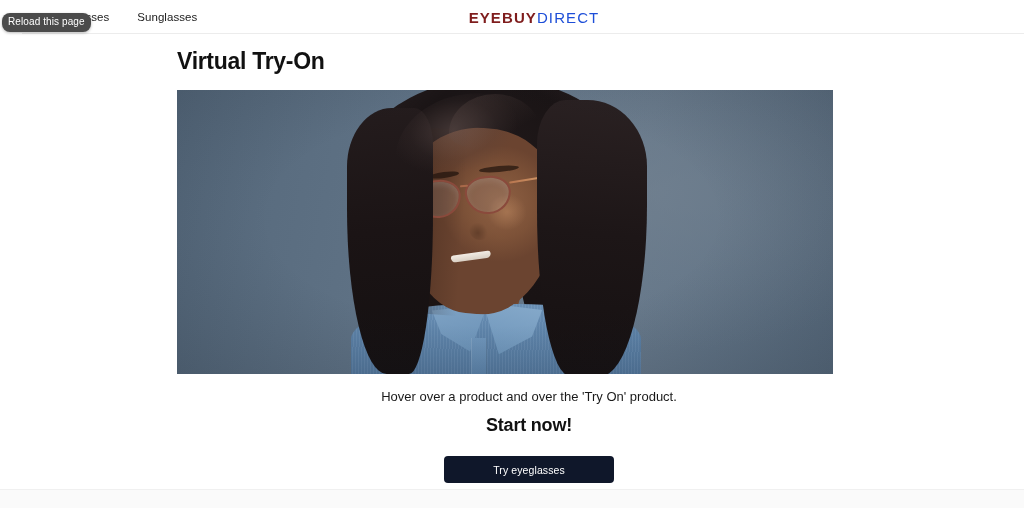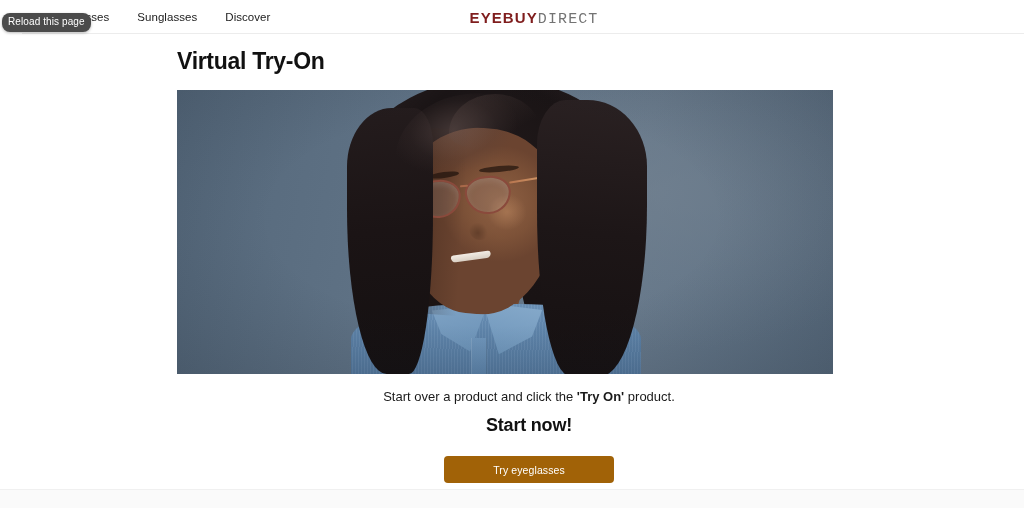--- a/index.html
+++ b/index.html
@@ -52,21 +52,21 @@
     position: absolute;
     left: 50%;
     transform: translateX(-50%);
     top: 9px;
     font-size: 15px;
     letter-spacing: 1.1px;
     white-space: nowrap;
     user-select: none;
   }
   .logo .logo-a { color: #7f1d1d; font-weight: 600; }
-  .logo .logo-b { color: #737373; font-weight: 400; font-family: Liberation Mono, monospace; }
+  .logo .logo-b { color: #1d4ed8; font-weight: 400; }
 
   .nav-right {
     position: absolute;
     right: 0; top: 0;
     height: 34px;
     display: flex;
     align-items: center;
     padding-right: 18px;
   }
 
@@ -373,21 +373,21 @@
   
   .caption {
     position: absolute;
     top: 355px;
     left: 0; width: 1024px;
     text-align: center;
     font-size: 13px;
     color: #1a1a1a;
     line-height: 1.2;
   }
-  .caption b { font-weight: 700; }
+  .caption b { font-weight: 400; }
 
   .start-now {
     position: absolute;
     top: 381px;
     left: 0; width: 1024px;
     text-align: center;
     font-size: 18px;
     font-weight: 700;
     color: #111111;
     letter-spacing: -0.2px;
@@ -398,21 +398,21 @@
     position: absolute;
     top: 422px;
     left: 0; width: 1024px;
     display: flex;
     justify-content: center;
     gap: 17px;
   }
   .cta {
     width: 170px;
     height: 27px;
-    background: #a16207;
+    background: #0f172a;
     border: none;
     border-radius: 4px;
     color: #ffffff;
     font-family: "Liberation Sans", sans-serif;
     font-size: 10.5px;
     letter-spacing: 0.1px;
     cursor: pointer;
     display: flex;
     align-items: center;
     justify-content: center;
@@ -429,21 +429,20 @@
   }
 </style>
 </head>
 <body>
 
 <div class="header">
 
   <nav class="nav-left">
     <span class="nav-link">Eyeglasses</span>
     <span class="nav-link">Sunglasses</span>
-    <span class="nav-link">Discover</span>
   </nav>
 
   <div class="logo">
     <span class="logo-a">EYEBUY</span><span class="logo-b">DIRECT</span>
   </div>
 
 </div>
 
 <div class="tooltip">Reload this page</div>
 
@@ -488,21 +487,21 @@
       <div class="hair-fl"></div>
       <div class="hair-fr"></div>
       <div class="hair-part"></div>
       <div class="hair-sheen"></div>
     </div>
 
     <div class="hero-vign"></div>
   </div>
 
   <p class="caption">
-    <span>Start over a product and click the </span><b>'Try On'</b><span> product.</span>
+    <span>Hover over a product and over the </span><b>'Try On'</b><span> product.</span>
   </p>
 
   <h2 class="start-now">Start now!</h2>
 
   <div class="cta-row">
     <button class="cta">Try eyeglasses</button>
   </div>
 </div>
 
 <div class="bottom-band"></div>

